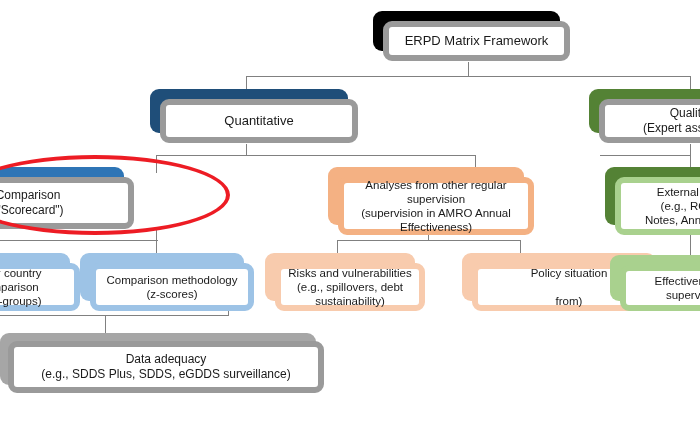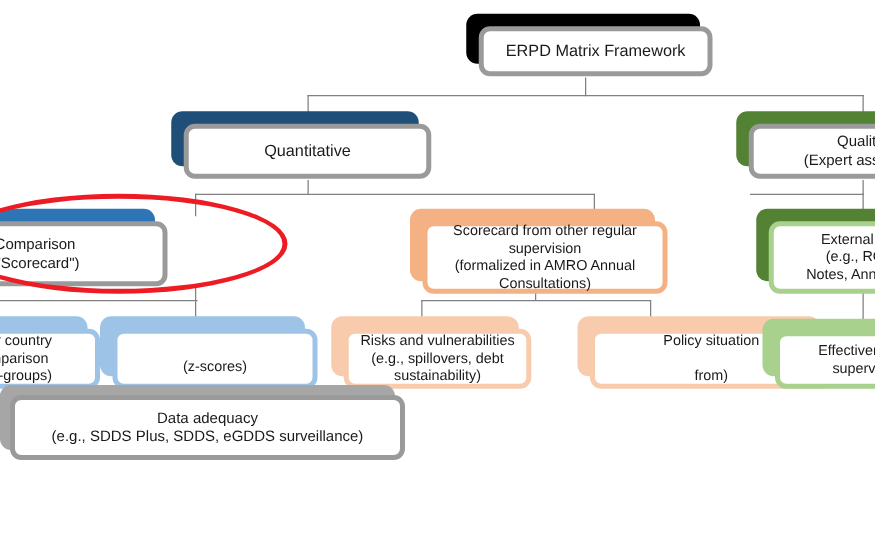--- a/index.html
+++ b/index.html
@@ -27,21 +27,21 @@
     left:0;top:0;
     width:100%;height:100%;
     border-radius:9px;
   }
   .node .card{
     position:absolute;
     left:10px;top:10px;
     width:100%;height:100%;
     background:#ffffff;
     border-radius:9px;
-    border:4px solid #84cc16;
+    border:6px solid #84cc16;
     box-sizing:border-box;
     display:flex;
     align-items:center;
     justify-content:center;
     text-align:center;
     color:#1a1a1a;
     line-height:1.24;
     padding:2px 6px;
   }
   .node .card .txt{display:block;}
@@ -111,21 +111,21 @@
   <div class="ln h" style="left:-2px;top:315px;width:231px;"></div>
   <div class="ln v" style="left:105px;top:315px;height:18px;"></div>
 
   <div class="node" style="left:373px;top:11px;width:187px;height:40px;">
     <div class="plate black"></div>
     <div class="card b-gray fs13">
       <span class="txt">ERPD Matrix Framework</span>
     </div>
   </div>
 
-  <div class="node" style="left:137px;top:89px;width:198px;height:44px;">
+  <div class="node" style="left:150px;top:89px;width:198px;height:44px;">
     <div class="plate navy"></div>
     <div class="card b-gray fs13">
       <span class="txt">Quantitative</span>
     </div>
   </div>
 
   <div class="node" style="left:589px;top:89px;width:198px;height:44px;">
     <div class="plate green"></div>
     <div class="card b-gray fs12">
       <span class="txt">
@@ -142,24 +142,24 @@
         <span>Comparison</span><br>
         <span>("Scorecard")</span>
       </span>
     </div>
   </div>
 
   <div class="node" style="left:328px;top:167px;width:196px;height:58px;">
     <div class="plate orange"></div>
     <div class="card b-orange fs11">
       <span class="txt">
-        <span>Scorecard from other regular</span><br>
+        <span>Analyses from other regular</span><br>
         <span>supervision</span><br>
-        <span>(formalized in AMRO Annual</span><br>
-        <span>Consultations)</span>
+        <span>(supervision in AMRO Annual</span><br>
+        <span>Effectiveness)</span>
       </span>
     </div>
   </div>
 
   <div class="node" style="left:605px;top:167px;width:196px;height:58px;">
     <div class="plate green"></div>
     <div class="card b-green fs11">
       <span class="txt">
         <span>External assessments</span><br>
         <span>(e.g., ROSCs, FSAP</span><br>
@@ -176,21 +176,21 @@
         <span>comparison</span><br>
         <span>(sub-groups)</span>
       </span>
     </div>
   </div>
 
   <div class="node" style="left:80px;top:253px;width:164px;height:48px;">
     <div class="plate ltblue"></div>
     <div class="card b-blue fs11">
       <span class="txt">
-        <br>
+        <span>Comparison methodology</span><br>
         <span>(z-scores)</span>
       </span>
     </div>
   </div>
 
   <div class="node" style="left:265px;top:253px;width:150px;height:48px;">
     <div class="plate ltorange"></div>
     <div class="card b-ltorange fs11">
       <span class="txt">
         <span>Risks and vulnerabilities</span><br>
@@ -214,21 +214,21 @@
   <div class="node" style="left:610px;top:255px;width:150px;height:46px;">
     <div class="plate ltgreen"></div>
     <div class="card b-green fs11">
       <span class="txt">
         <span>Effectiveness of</span><br>
         <span>supervision</span>
       </span>
     </div>
   </div>
 
-  <div class="node" style="left:0px;top:308px;width:316px;height:52px;">
+  <div class="node" style="left:0px;top:333px;width:316px;height:52px;">
     <div class="plate gray"></div>
     <div class="card b-gray fs12" style="left:8px;top:8px;">
       <span class="txt">
         <span>Data adequacy</span><br>
         <span>(e.g., SDDS Plus, SDDS, eGDDS surveillance)</span>
       </span>
     </div>
   </div>
 
   <div id="redring" style="left:-40px;top:155px;width:262px;height:72px;"></div>

